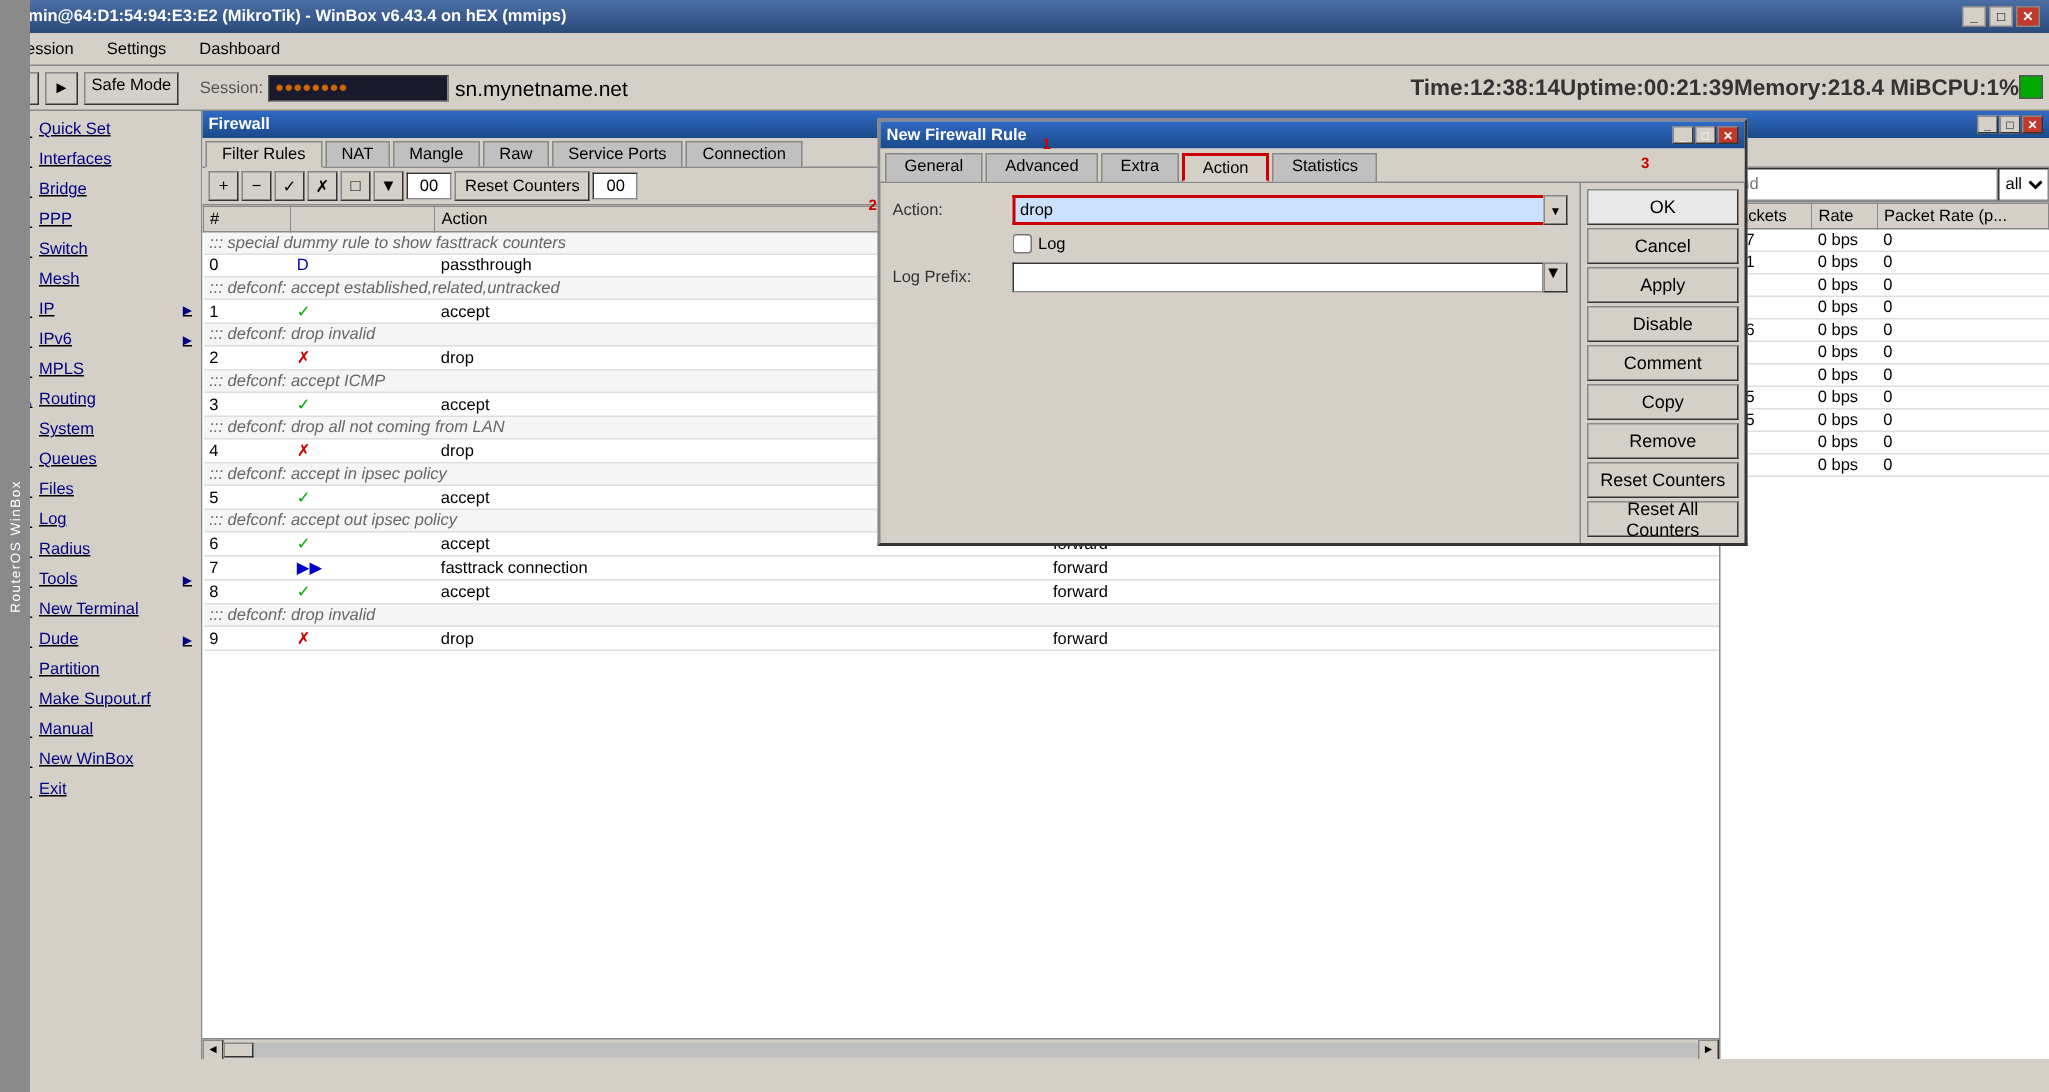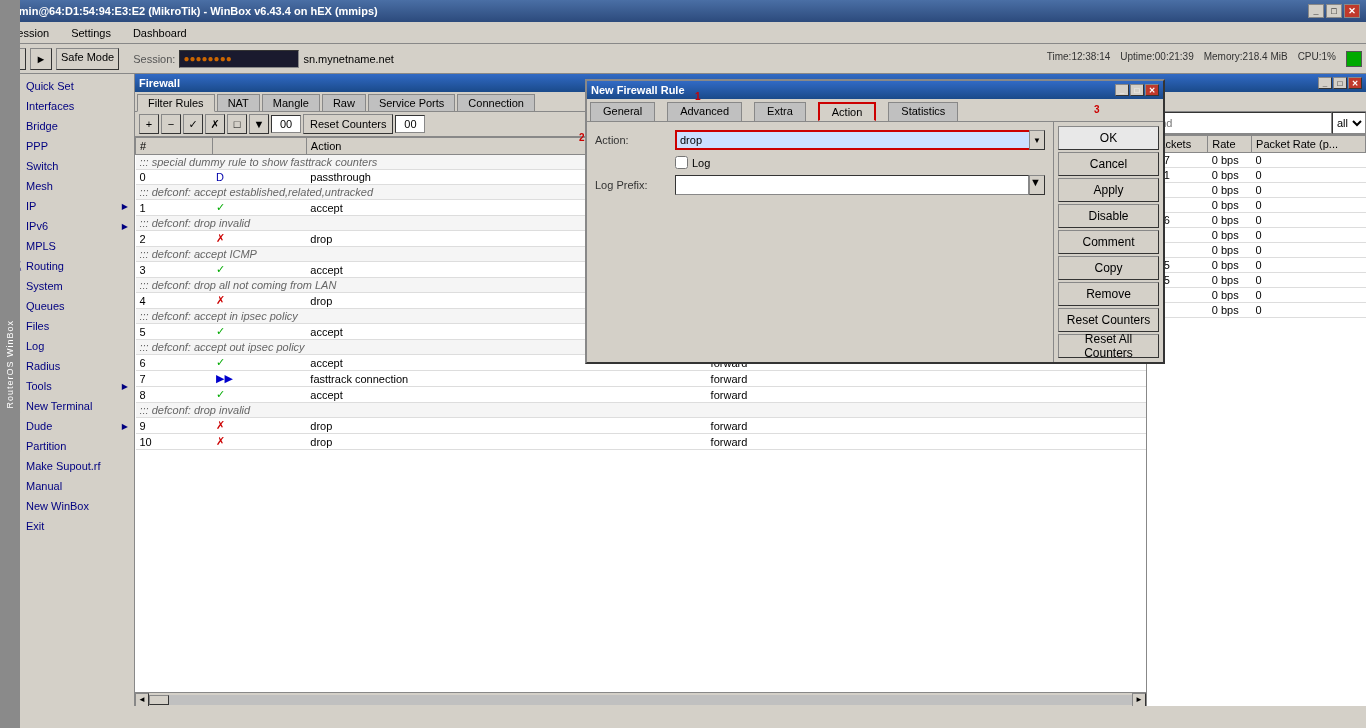--- a/index.html
+++ b/index.html
@@ -75,43 +75,44 @@
       width: 120px; height: 18px;
       background: #1a1a2e;
       color: #cc6600;
       border: 1px inset #888;
       font-size: 10px;
       padding: 1px 3px;
     }
     .status-bar-top {
       margin-left: auto;
       display: flex;
-      gap: 10px;
-      font-size: 10px;
+      font-size: 15px;
       color: #333;
+      font-weight: bold;
     }
     .cpu-indicator {
       width: 16px; height: 16px;
       background: #00aa00;
       border: 1px solid #555;
     }
 
     
     .main-layout {
       display: flex;
       height: calc(728px - 22px - 22px - 30px - 22px);
     }
 
     
     .sidebar {
       width: 135px;
       background: #d4d0c8;
       border-right: 1px solid #888;
       overflow-y: auto;
       padding: 2px;
+      text-decoration: underline;
     }
     .sidebar-item {
       display: flex;
       align-items: center;
       padding: 2px 4px;
       cursor: pointer;
       gap: 4px;
       font-size: 11px;
       color: #000080;
       position: relative;
@@ -312,21 +313,21 @@
       border-bottom: 1px solid #888;
       padding: 3px 3px 0;
     }
     .dialog-tab {
       padding: 2px 12px;
       border: 1px solid #888;
       border-bottom: none;
       background: #c0c0c0;
       cursor: pointer;
       font-size: 11px;
-      margin-right: 12px;
+      margin-right: 2px;
     }
     .dialog-tab.highlighted { background: #d4d0c8; border: 2px solid #cc0000; border-bottom: 1px solid #d4d0c8; }
     .dialog-content {
       display: flex;
       flex: 1;
     }
     .dialog-form {
       flex: 1;
       padding: 8px;
     }
@@ -453,21 +454,21 @@
   <span class="menu-item">Settings</span>
   <span class="menu-item">Dashboard</span>
 </div>
 
 <div class="toolbar">
   <div class="nav-btn">◄</div>
   <div class="nav-btn">►</div>
   <div class="toolbar-btn">Safe Mode</div>
   <span class="session-label">Session:</span>
   <input class="session-input" value="●●●●●●●●" style="">
-  <span style="font-size:11px;">sn.mynetname.net</span>
+  <span style="font-size:14px;">sn.mynetname.net</span>
   <div class="status-bar-top">
     <span>Time:<span>12:38:14</span></span>
     <span>Uptime:<span>00:21:39</span></span>
     <span>Memory:<span>218.4 MiB</span></span>
     <span>CPU:<span>1%</span></span>
     <div class="cpu-indicator"></div>
   </div>
 </div>
 
 <div class="main-layout">
@@ -703,27 +704,20 @@
                   <td><span class="accept-icon">✓</span></td>
                   <td>accept</td>
                   <td>forward</td>
                   <td></td>
                 </tr>
                 <tr class="defconf-row">
                   <td colspan="5">::: defconf: drop invalid</td>
                 </tr>
                 <tr>
                   <td>9</td>
-                  <td><span class="drop-icon">✗</span></td>
-                  <td>drop</td>
-                  <td>forward</td>
-                  <td></td>
-                </tr>
-                <tr>
-                  <td>10</td>
                   <td><span class="drop-icon">✗</span></td>
                   <td>drop</td>
                   <td>forward</td>
                   <td></td>
                 </tr>
               </tbody>
             </table>
           </div>
 
           <div class="scrollbar-h">

